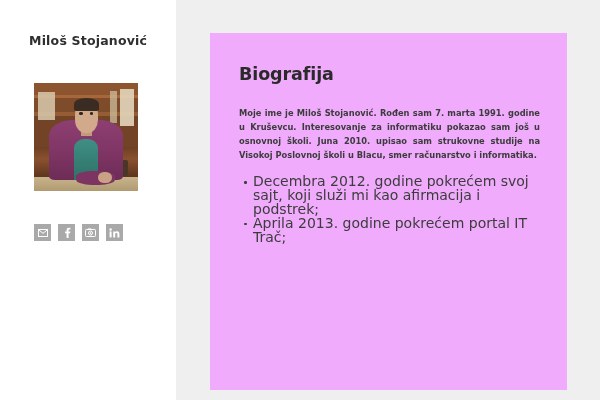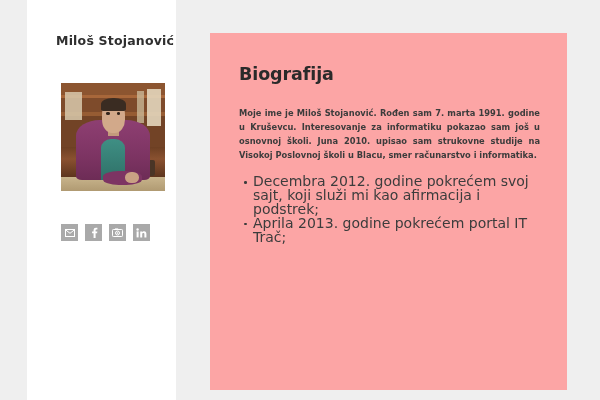--- a/index.html
+++ b/index.html
@@ -23,21 +23,20 @@
 
   
   .sidebar {
     position: absolute;
     left: 0;
     top: 0;
     width: 176px;
     height: 400px;
     background: #ffffff;
     box-sizing: border-box;
-    margin-left: 27px;
   }
 
   .site-title {
     position: absolute;
     left: 29px;
     top: 33px;
     margin: 0;
     font-size: 12.5px;
     font-weight: bold;
     color: #2f2f2f;
@@ -205,21 +204,21 @@
     background: #efefef;
   }
 
   
   .content-card {
     position: absolute;
     left: 210px;
     top: 33px;
     width: 357px;
     height: 357px;
-    background: #fca5a5;
+    background: #f0abfc;
     box-sizing: border-box;
   }
 
   .content-inner {
     padding: 31px 27px 0 29px;
   }
 
   .page-title {
     margin: 0 0 22px 0;
     font-size: 17.5px;

